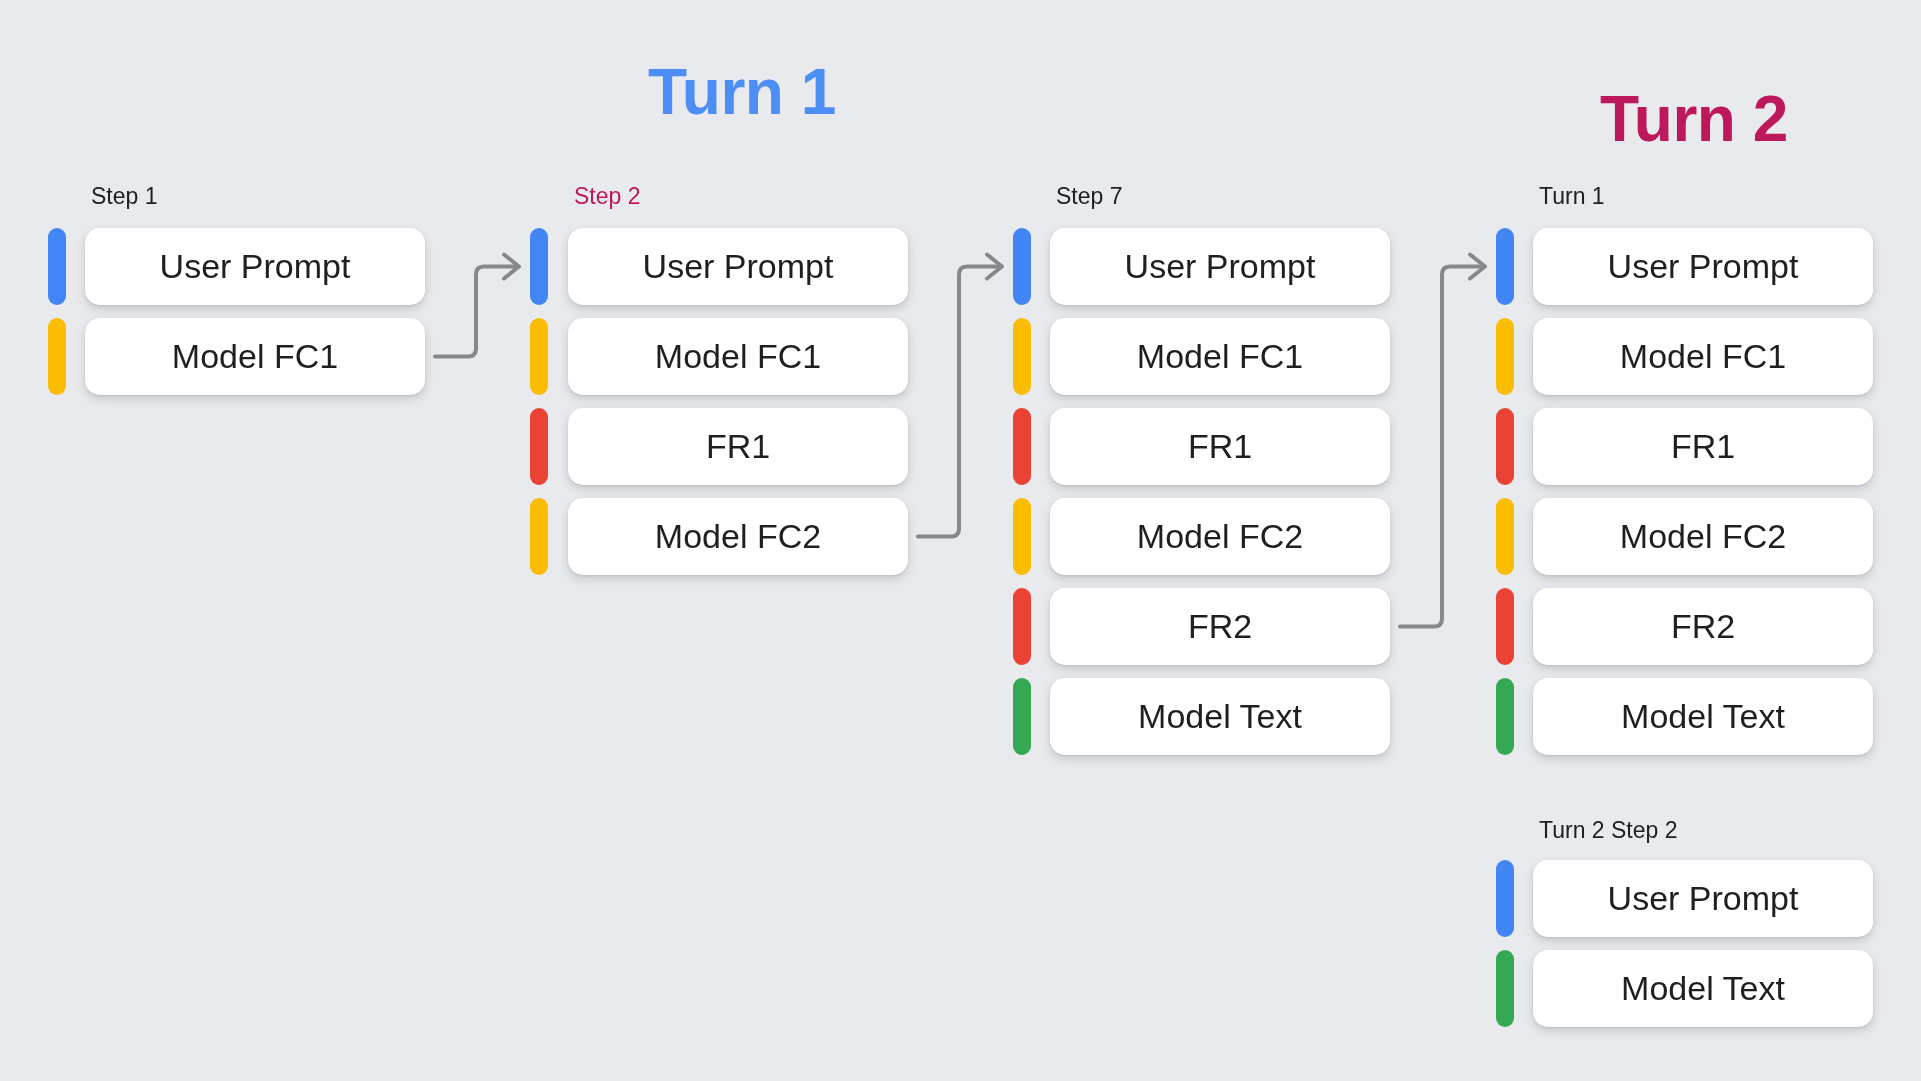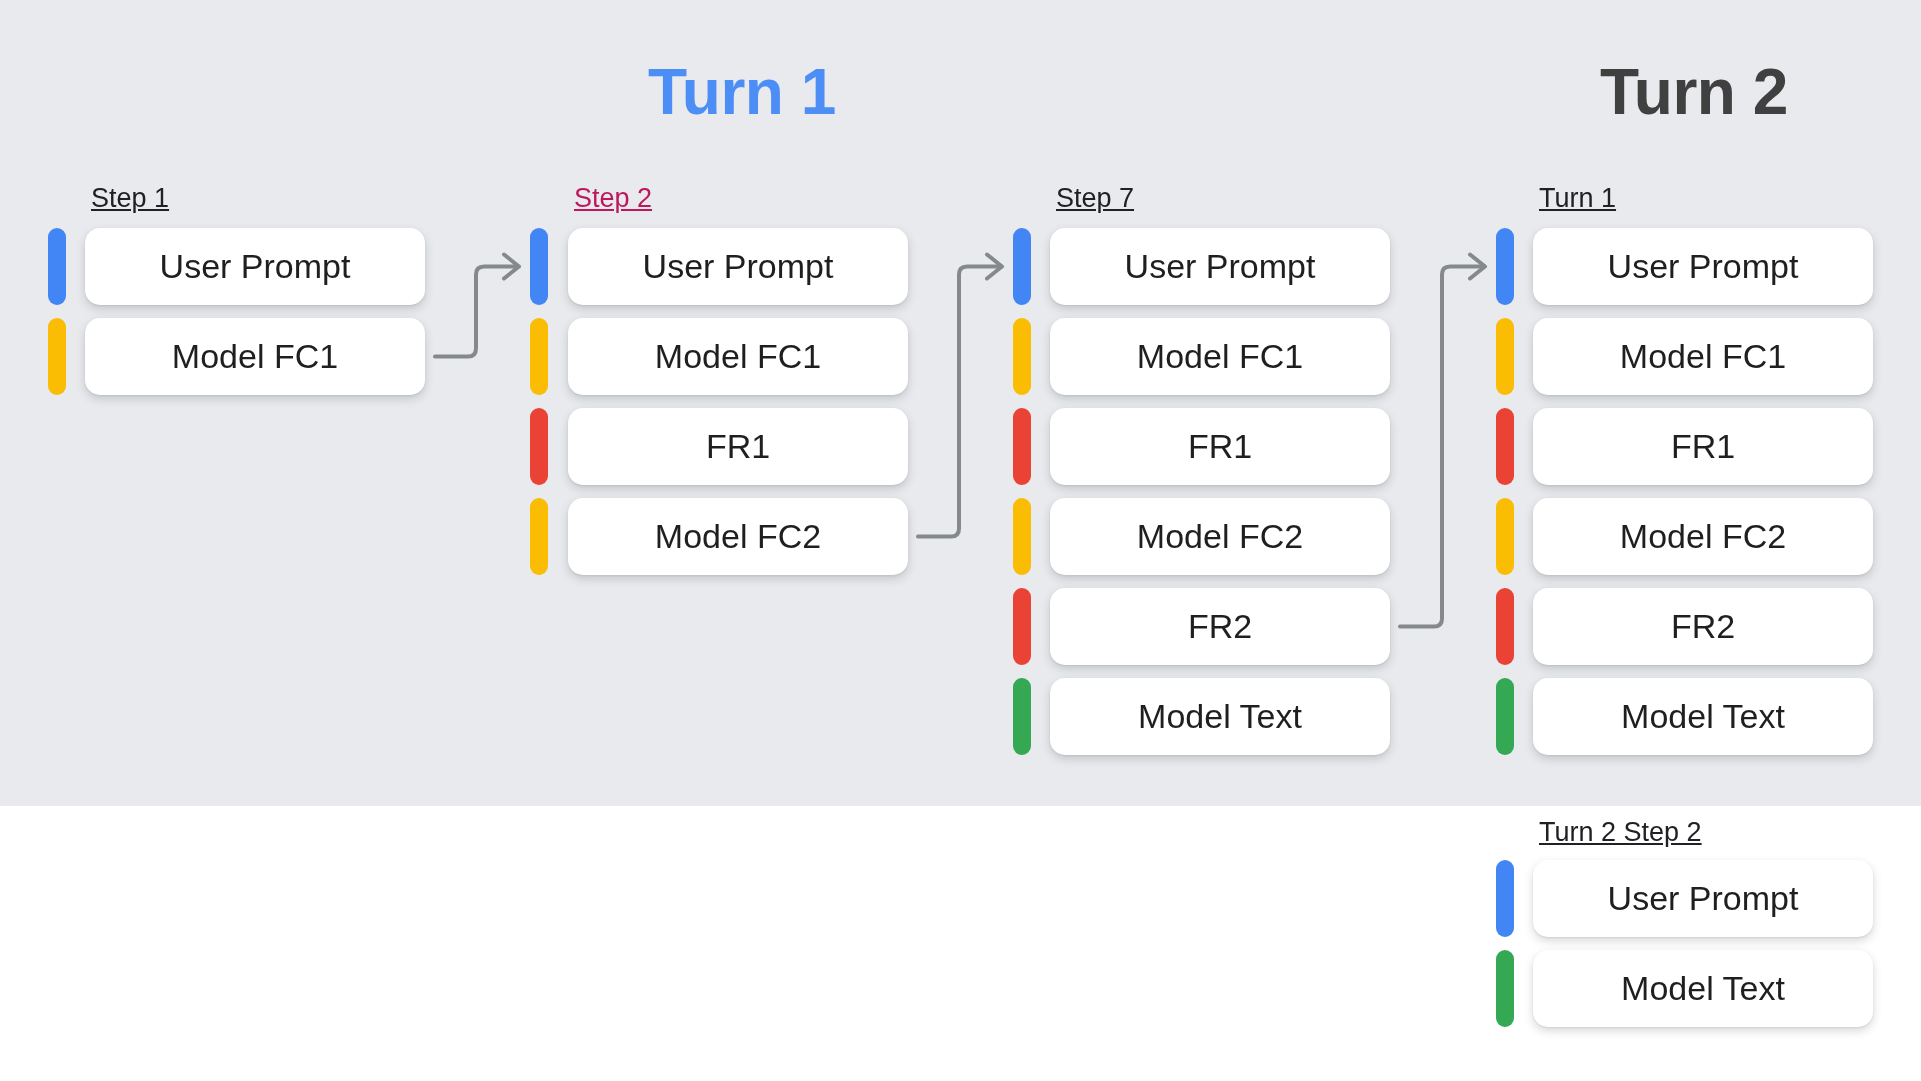--- a/index.html
+++ b/index.html
@@ -4,43 +4,42 @@
 <style>
   * { margin: 0; padding: 0; box-sizing: border-box; }
   html, body { width: 1921px; height: 1081px; }
   body {
     font-family: "Liberation Sans", sans-serif;
     overflow: hidden;
   }
   .canvas {
     position: relative;
     width: 1921px;
-    height: 806px;
+    height: 1081px;
     background: #e8eaed;
   }
   .title {
     position: absolute;
     font-size: 64px;
     font-weight: bold;
     letter-spacing: -0.5px;
     white-space: nowrap;
   }
   #title-turn1 { left: 648px; top: 55px; }
   #title-turn2 { left: 1600px; top: 55px; }
   #arrows {
     position: absolute;
     left: 0; top: 0;
     width: 1921px; height: 1081px;
   }
   .group-label {
     position: absolute;
-    font-size: 27px;
+    font-size: 23px;
     line-height: 1.1;
     white-space: nowrap;
-    text-decoration: underline;
   }
   .bar {
     position: absolute;
     width: 18px;
     height: 77px;
     border-radius: 9px;
   }
   .box {
     position: absolute;
     width: 340px;
@@ -60,21 +59,21 @@
     stroke-width: 4;
     stroke-linecap: round;
     stroke-linejoin: round;
   }
 </style>
 </head>
 <body>
 
 <div class="canvas" style="background: rgb(232, 234, 237);">
   <div class="title" id="title-turn1" style="color: rgb(76, 141, 246);">Turn 1</div>
-  <div class="title" id="title-turn2" style="color: #404040;">Turn 2</div>
+  <div class="title" id="title-turn2" style="color: #be185d; margin-top: 27px;">Turn 2</div>
   <svg id="arrows" viewBox="0 0 1921 1081">
       <path d="M 435 356.5 L 468 356.5 Q 476 356.5 476 348.5 L 476 274.5 Q 476 266.5 484 266.5 L 515 266.5" class="arrow-line" stroke="#85898c"></path>
       <path d="M 504 254.5 L 519 266.5 L 504 278.5" class="arrow-line" stroke="#85898c"></path>
       <path d="M 918 536.5 L 951 536.5 Q 959 536.5 959 528.5 L 959 274.5 Q 959 266.5 967 266.5 L 998 266.5" class="arrow-line" stroke="#85898c"></path>
       <path d="M 987 254.5 L 1002 266.5 L 987 278.5" class="arrow-line" stroke="#85898c"></path>
       <path d="M 1400 626.5 L 1434 626.5 Q 1442 626.5 1442 618.5 L 1442 274.5 Q 1442 266.5 1450 266.5 L 1481 266.5" class="arrow-line" stroke="#85898c"></path>
       <path d="M 1470 254.5 L 1485 266.5 L 1470 278.5" class="arrow-line" stroke="#85898c"></path>
     </svg>
   <div id="groups">
       <div class="group-label" style="left: 91px; top: 184px; color: rgb(32, 33, 36);">Step 1</div>

